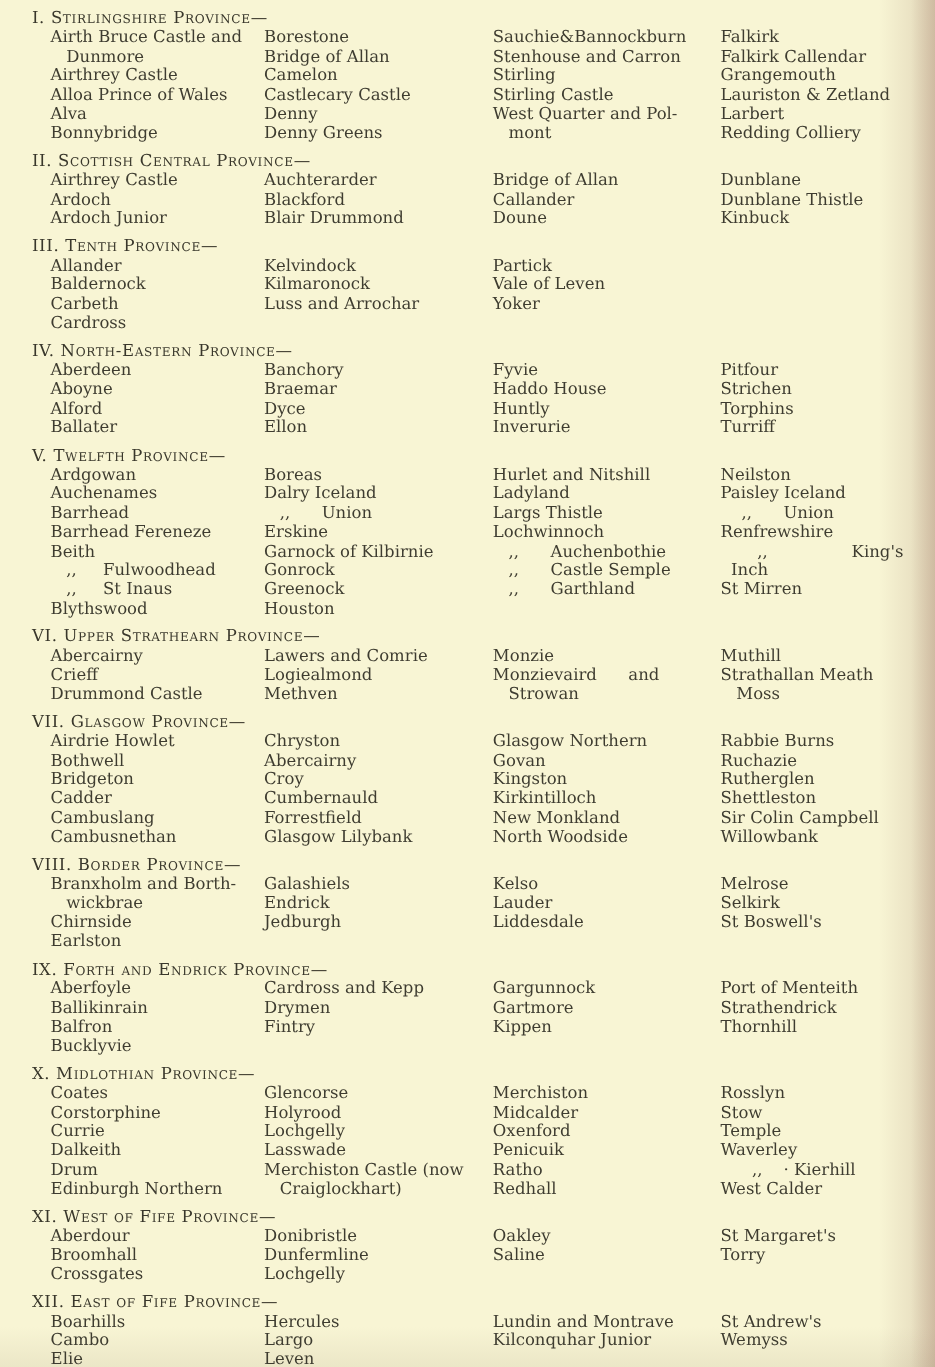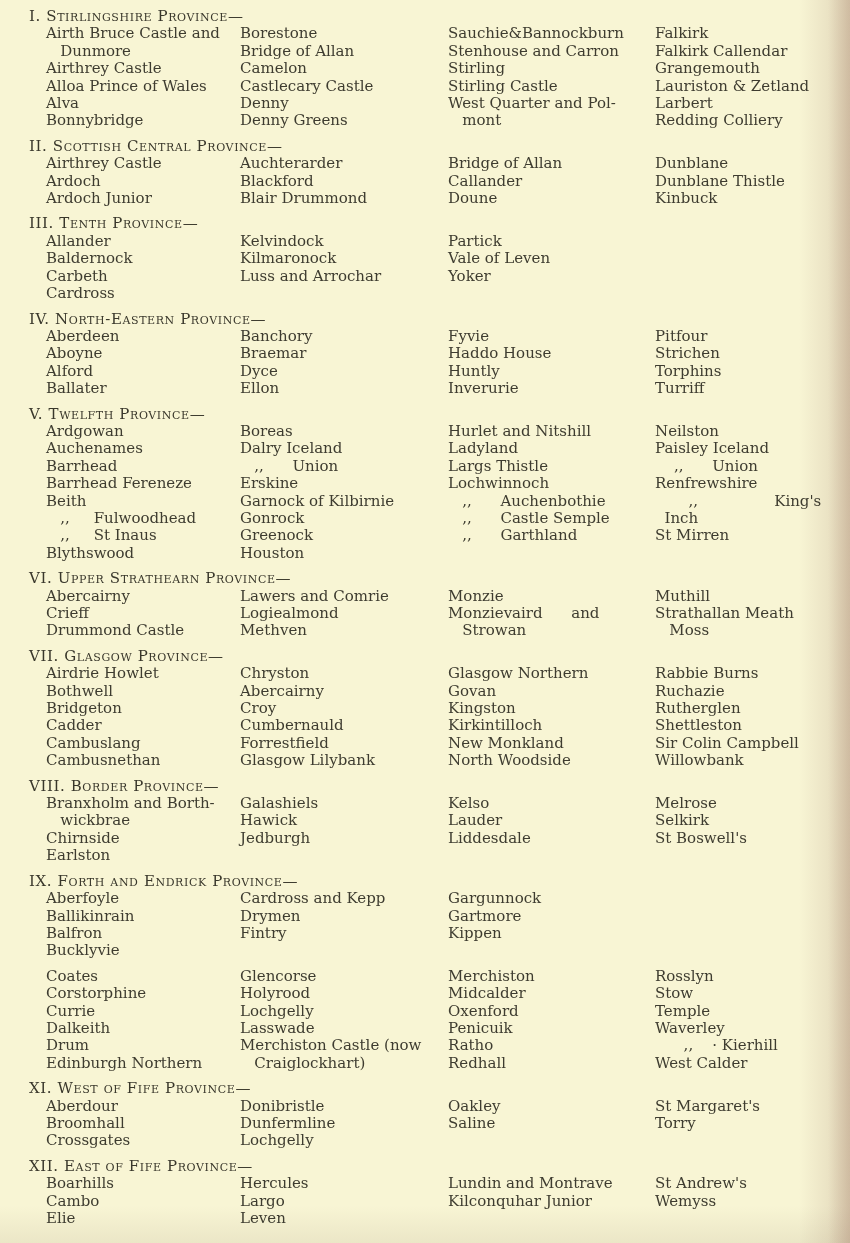--- a/index.html
+++ b/index.html
@@ -282,21 +282,21 @@
         <div class="heading">VIII. Border Province—</div>
         <div class="cols">
           <div class="col">
             <div class="line">Branxholm and Borth-</div>
             <div class="line">   wickbrae</div>
             <div class="line">Chirnside</div>
             <div class="line">Earlston</div>
           </div>
           <div class="col">
             <div class="line">Galashiels</div>
-            <div class="line">Hawick</div>
+            <div class="line">Endrick</div>
             <div class="line">Jedburgh</div>
           </div>
           <div class="col">
             <div class="line">Kelso</div>
             <div class="line">Lauder</div>
             <div class="line">Liddesdale</div>
           </div>
           <div class="col">
             <div class="line">Melrose</div>
             <div class="line">Selkirk</div>
@@ -316,23 +316,29 @@
           <div class="col">
             <div class="line">Cardross and Kepp</div>
             <div class="line">Drymen</div>
             <div class="line">Fintry</div>
           </div>
           <div class="col">
             <div class="line">Gargunnock</div>
             <div class="line">Gartmore</div>
             <div class="line">Kippen</div>
           </div>
-        </div>
-      </div>
-      <div class="section">
+          <div class="col">
+            <div class="line">Port of Menteith</div>
+            <div class="line">Strathendrick</div>
+            <div class="line">Thornhill</div>
+          </div>
+        </div>
+      </div>
+      <div class="section">
+        <div class="heading">X. Midlothian Province—</div>
         <div class="cols">
           <div class="col">
             <div class="line">Coates</div>
             <div class="line">Corstorphine</div>
             <div class="line">Currie</div>
             <div class="line">Dalkeith</div>
             <div class="line">Drum</div>
             <div class="line">Edinburgh Northern</div>
           </div>
           <div class="col">

